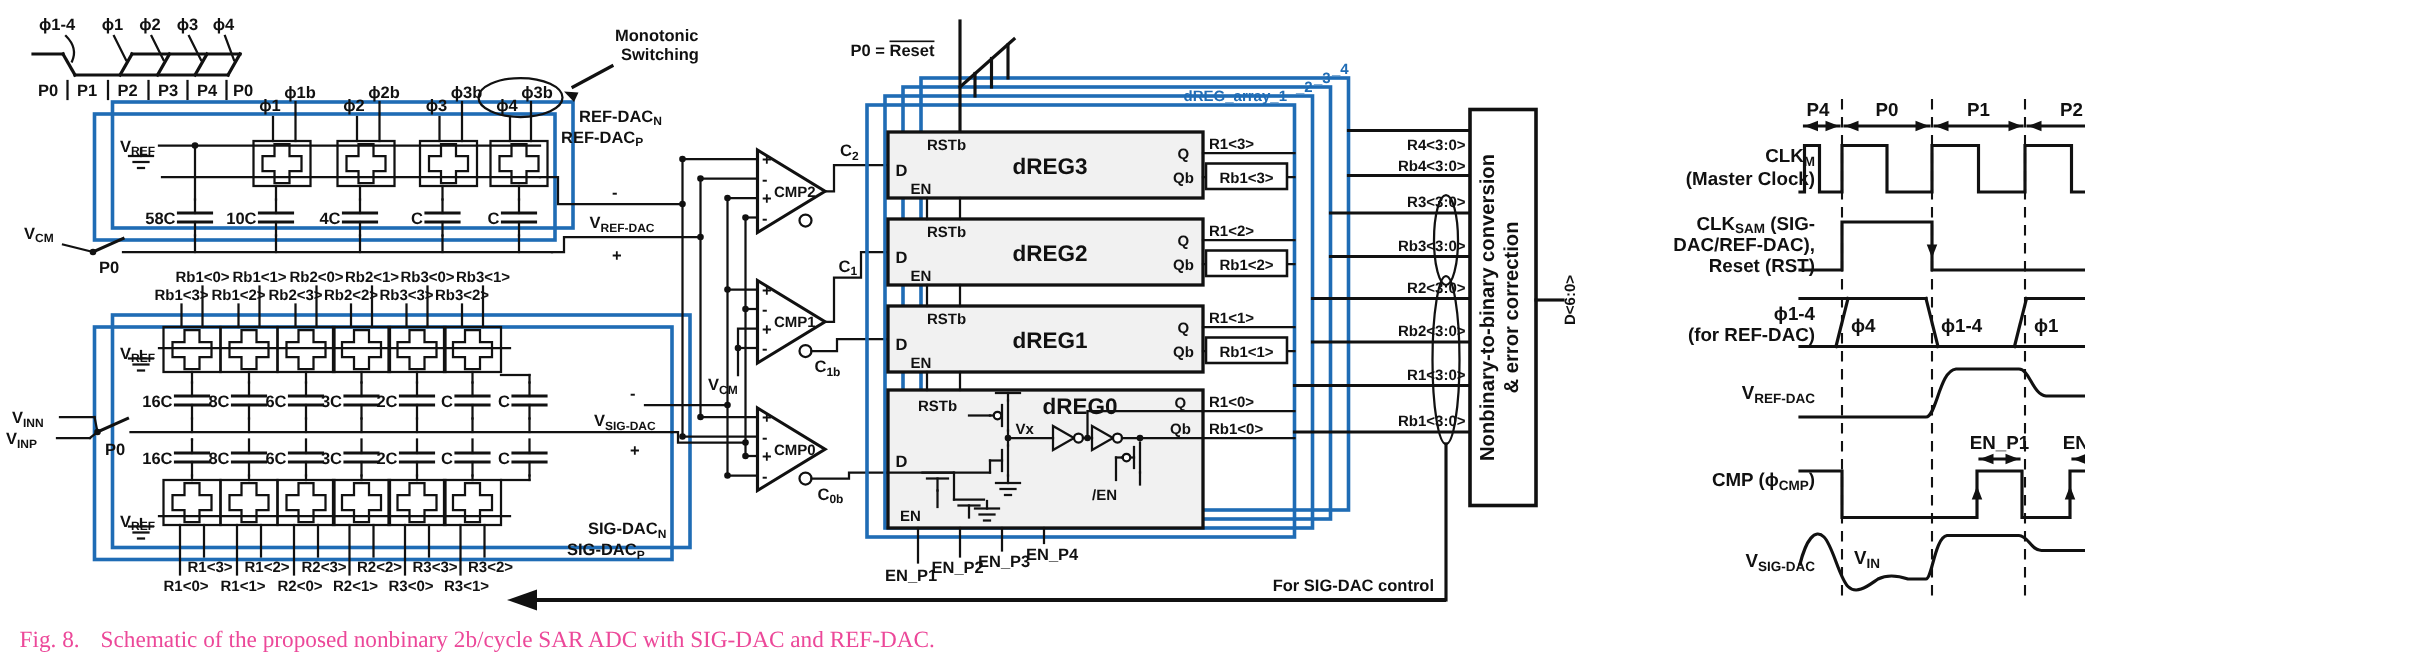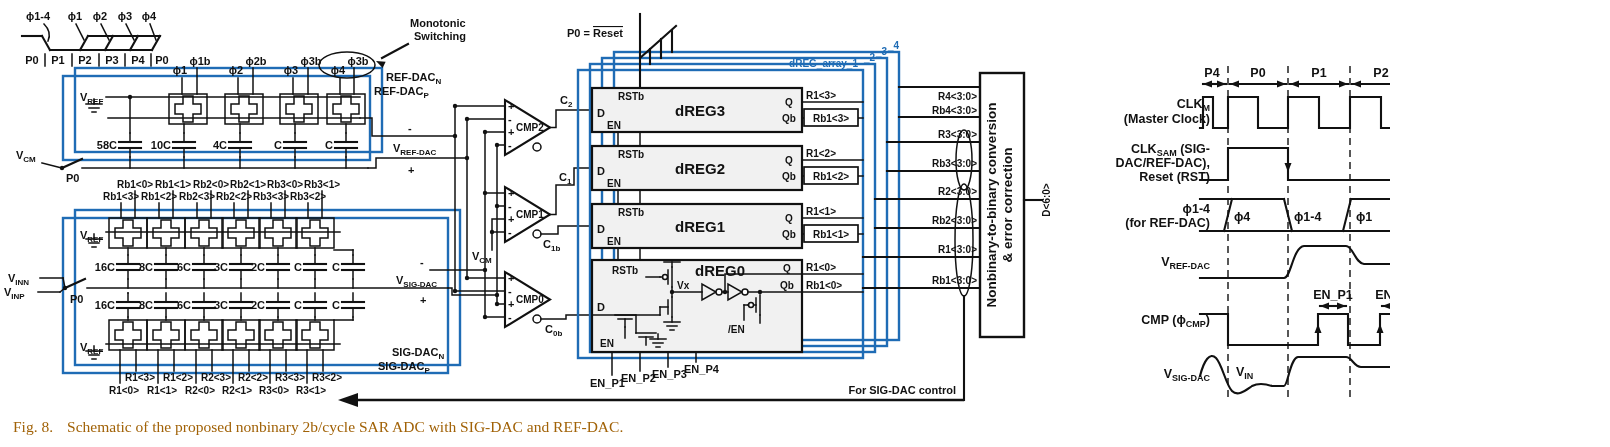--- a/index.html
+++ b/index.html
@@ -19,21 +19,21 @@
   svg text{fill:#111;font-family:"Liberation Sans",sans-serif;}
   .tb{font-size:11px;font-weight:bold;}
   .tsm{font-size:10px;font-weight:bold;}
   .tn{font-size:15px;font-weight:bold;}
   .tv{font-size:13.5px;font-weight:bold;}
   .tblue{font-size:10px;font-weight:bold;fill:#1f6cb5;}
   .t9{font-size:12.5px;font-weight:bold;}
   .sub{font-size:8px;font-weight:bold;}
   .sub9{font-size:9px;font-weight:bold;}
   .ovl{text-decoration:overline;}
-  .caption{position:absolute;top:418px;font-family:"Liberation Serif",serif;font-size:15.5px;color:#a16207;white-space:nowrap;}
+  .caption{position:absolute;top:418px;font-family:"Liberation Serif",serif;font-size:15.5px;color:#ec4899;white-space:nowrap;}
   .capnum{margin-right:14px;}
 </style>
 </head>
 <body>
 
 <div id="page">
 <svg width="1610" height="412" viewBox="0 0 1610 412">
   <defs>
     <g id="cell">
           <rect x="-19" y="-15" width="38" height="30" class="w"></rect>

